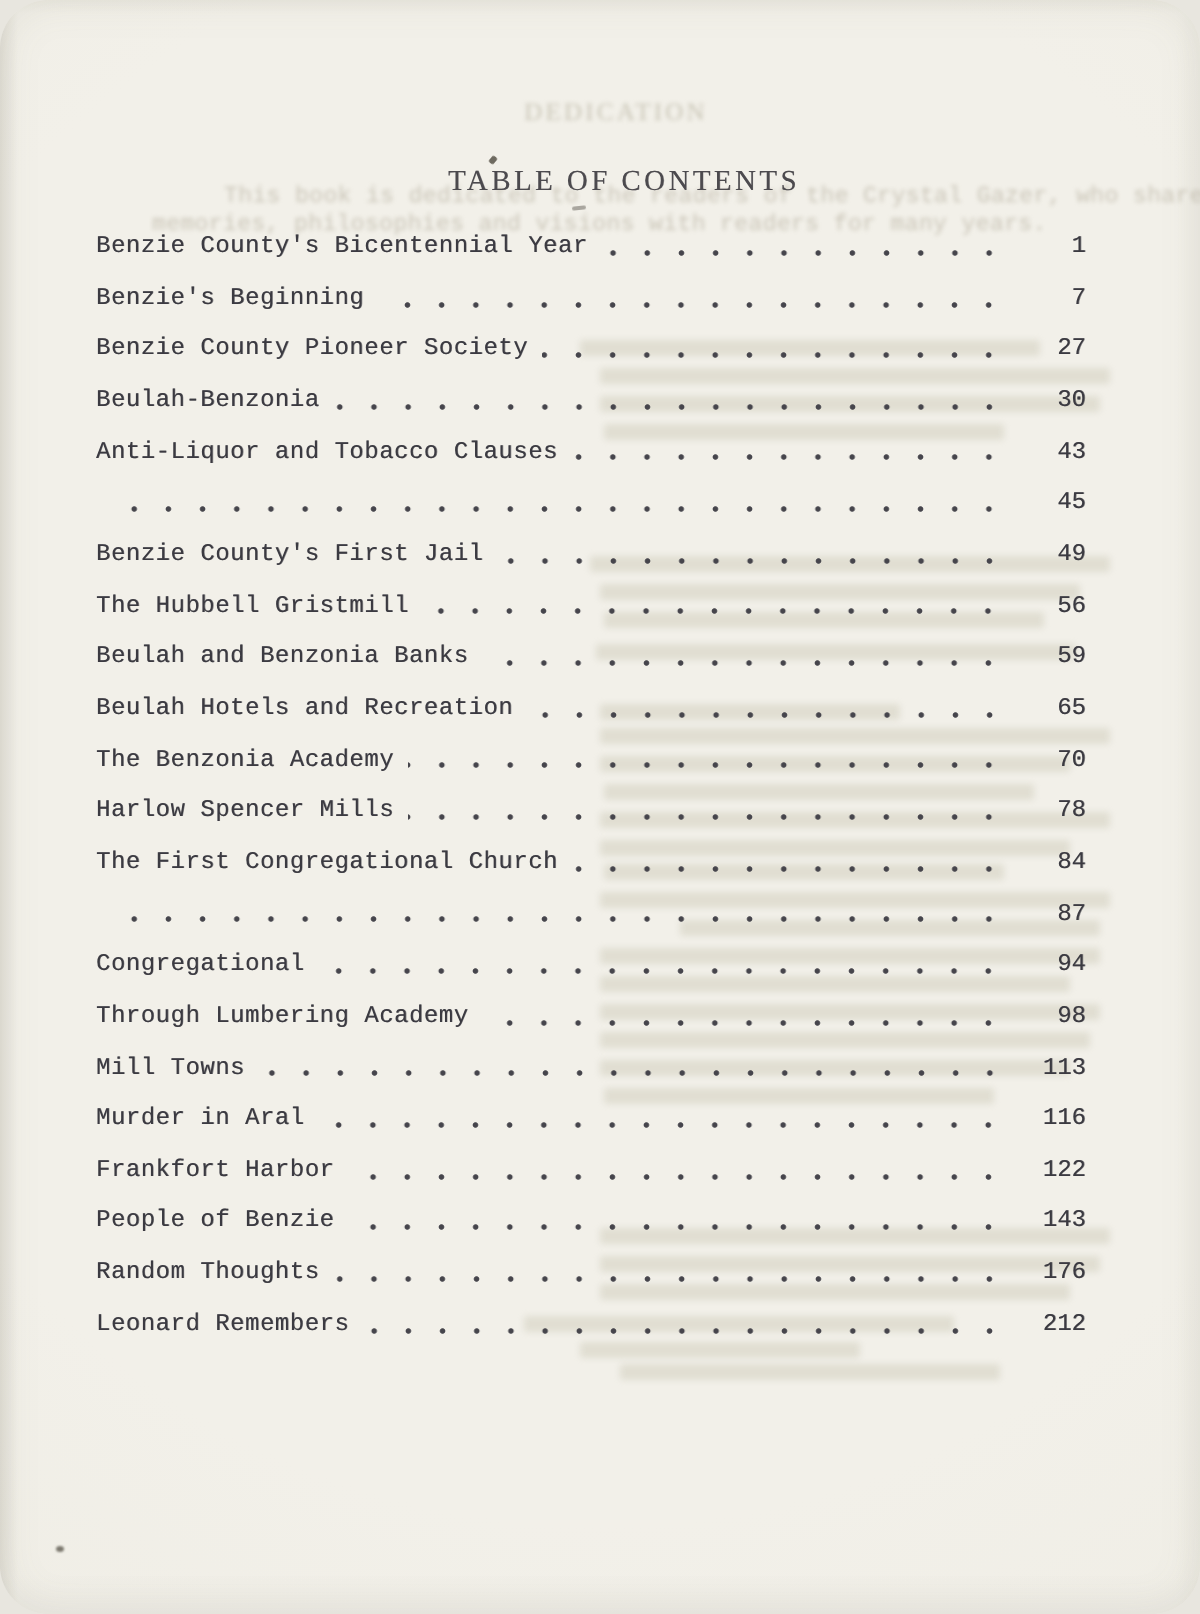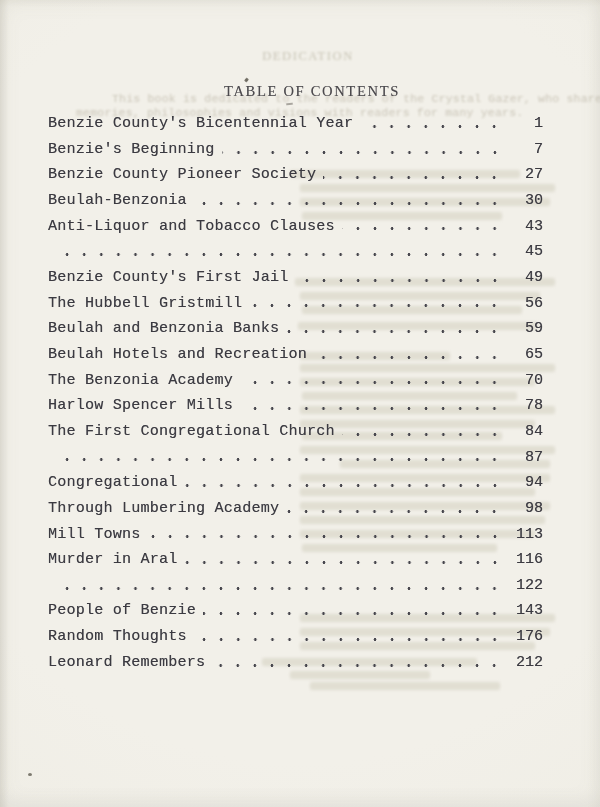--- a/index.html
+++ b/index.html
@@ -9,20 +9,21 @@
     margin:0;
     overflow:hidden;
     font-family:"Liberation Mono","DejaVu Sans Mono",monospace;
     background:
       linear-gradient(180deg, rgba(200,195,180,0.16) 0px, rgba(200,195,180,0) 7px),
       linear-gradient(90deg, rgba(145,140,125,0.18) 0px, rgba(145,140,125,0) 9px),
       linear-gradient(270deg, rgba(190,186,172,0.10) 0px, rgba(190,186,172,0) 12px),
       linear-gradient(0deg, #eceae3 0px, rgba(236,234,227,0) 20px),
       radial-gradient(120% 90% at 50% 45%, #f2f0e9 55%, #edebe2 100%);
     box-shadow: inset 0 0 22px rgba(120,115,100,0.10);
+    border-radius: 24px;
   }
 
   
   .ghost-layer{position:absolute;inset:0;pointer-events:none;}
   .gbar{
     position:absolute;height:8px;border-radius:2px;
     background:rgba(186,181,160,0.30);
     filter:blur(1.6px);
   }
   .ghost-heading{
@@ -46,21 +47,21 @@
     text-align:center;transform:translateX(12px);
     font-family:"Liberation Serif","DejaVu Serif",serif;
     font-weight:400;font-size:14.5px;letter-spacing:1.7px;
     color:#4c4a4e;
     text-shadow:0.2px 0 0 rgba(76,74,78,0.45);
   }
   .toc{position:absolute;left:48px;right:57px;top:111px;}
   .row{
     display:flex;align-items:baseline;
     height:25.66px;line-height:25.66px;
-    font-size:15px;color:#3b3a41;
+    font-size:12px;color:#3b3a41;
   }
   .label{
     white-space:nowrap;letter-spacing:0.25px;
     text-shadow:0.3px 0 0 rgba(59,58,65,0.55);
   }
   .leader{
     flex:1 1 auto;align-self:stretch;
     margin:0 10px 0 7px;
     background-image:radial-gradient(circle, #46454c 1.15px, rgba(70,69,76,0) 1.6px);
     background-size:17.1px 3px;
@@ -222,20 +223,21 @@
       <span class="num">113</span>
     </div>
 
     <div class="row">
       <span class="label">Murder in Aral</span>
       <span class="leader"></span>
       <span class="num">116</span>
     </div>
 
     <div class="row">
+      <span class="label">Frankfort Harbor</span>
       <span class="leader"></span>
       <span class="num">122</span>
     </div>
 
     <div class="row">
       <span class="label">People of Benzie</span>
       <span class="leader"></span>
       <span class="num">143</span>
     </div>
 

